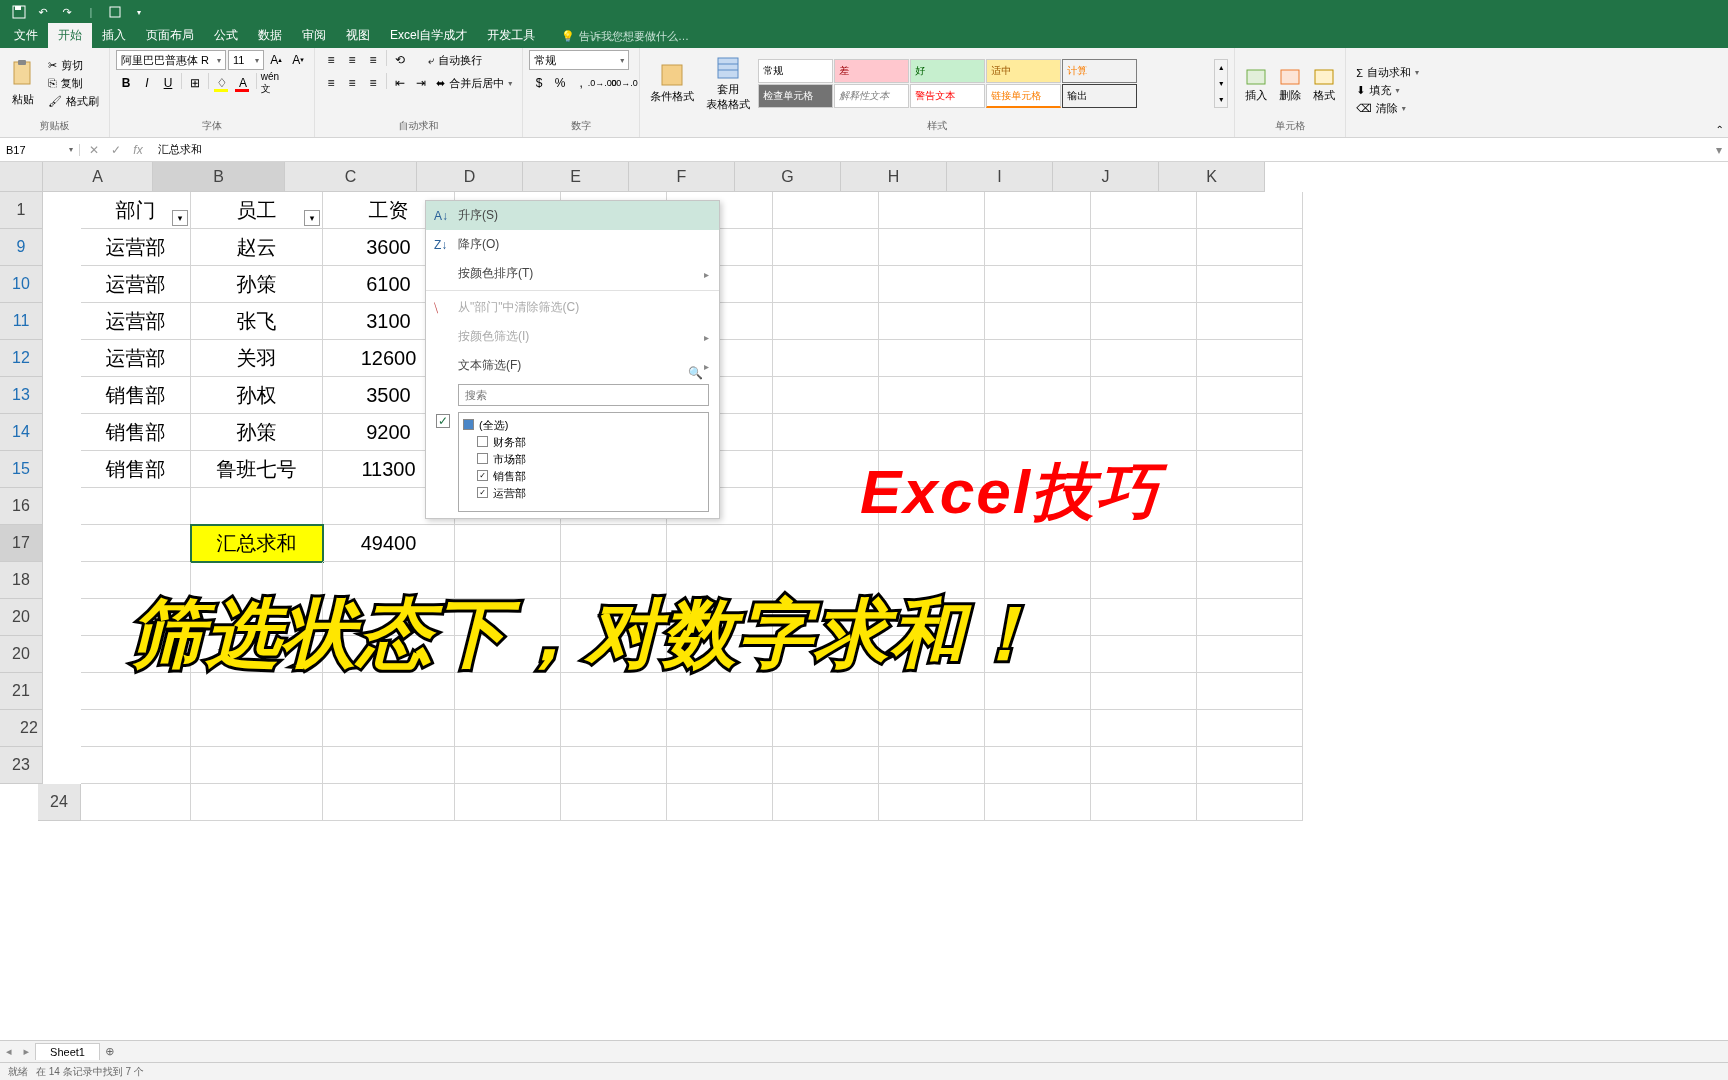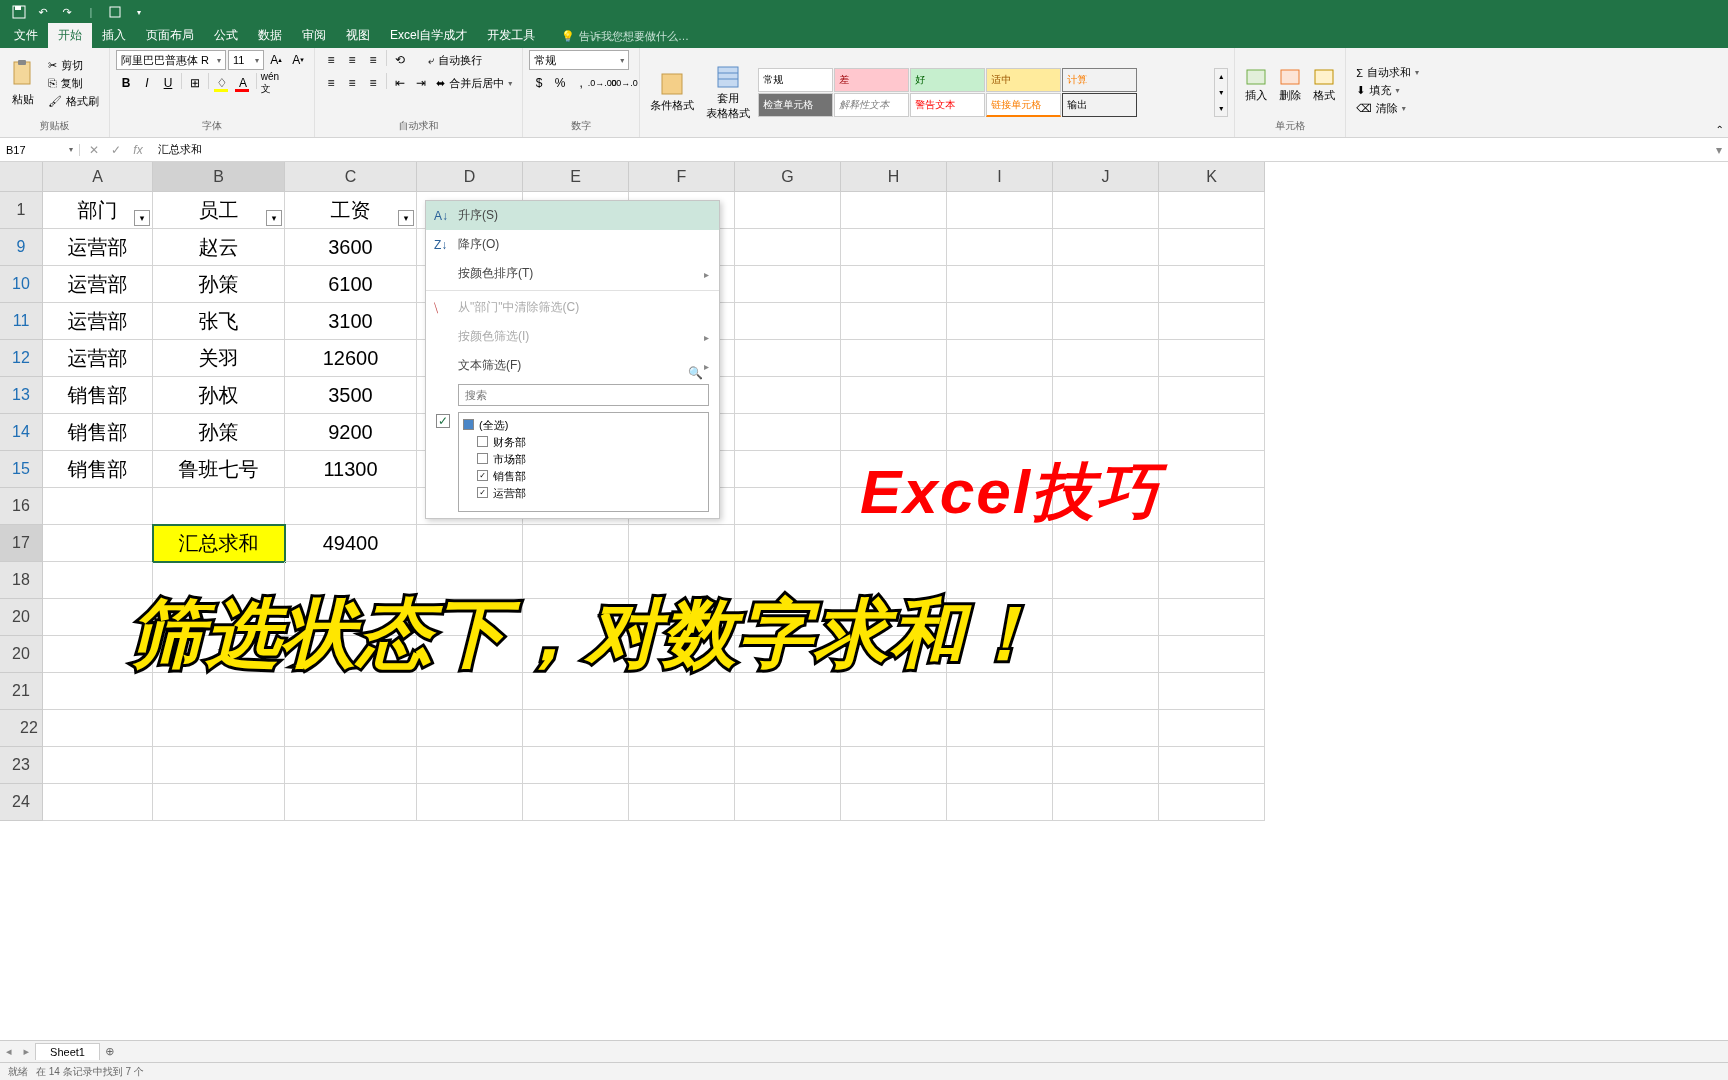--- a/index.html
+++ b/index.html
@@ -283,20 +283,21 @@
           <div class="style-cell" style="background:#f2f2f2;border:1px solid #3f3f3f">输出</div>
           <div style="visibility:hidden"></div>
         </div>
         <div class="style-scroll">
           <div>▴</div>
           <div>▾</div>
           <div>▾</div>
         </div>
       </div>
     </div>
+    <div class="ribbon-group-label">样式</div>
   </div>
 
   <div class="ribbon-group">
     <div class="rg-body">
       <div class="big-btn">
           <svg width="22" height="22">
             <rect x="2" y="6" width="18" height="14" fill="#e2efda" stroke="#70ad47"></rect>
           </svg>
           <span>插入</span>
         </div>
@@ -384,21 +385,21 @@
         <div class="row-h filt" style="height: 37px;">14</div>
         <div class="row-h filt" style="height: 37px;">15</div>
         <div class="row-h" style="height: 37px;">16</div>
         <div class="row-h sel" style="height: 37px;">17</div>
         <div class="row-h" style="height: 37px;">18</div>
         <div class="row-h" style="height: 37px;">20</div>
         <div class="row-h" style="height: 37px;">20</div>
         <div class="row-h" style="height: 37px;">21</div>
         <div class="row-h" style="height: 37px; padding-left: 16px;">22</div>
         <div class="row-h" style="height: 37px;">23</div>
-        <div class="row-h" style="height: 37px;">24</div>
+        <div class="row-h" style="height: 37px; margin-left: 38px;">24</div>
       </div>
     <div class="cells" id="cells-container">
         <div class="grid-row">
           <div class="cell" style="width: 110px; height: 37px;">部门<div class="filter-drop">▾</div></div>
           <div class="cell" style="width: 132px; height: 37px;">员工<div class="filter-drop">▾</div></div>
           <div class="cell" style="width: 132px; height: 37px;">工资<div class="filter-drop">▾</div></div>
           <div class="cell" style="width: 106px; height: 37px;"></div>
           <div class="cell" style="width: 106px; height: 37px;"></div>
           <div class="cell" style="width: 106px; height: 37px;"></div>
           <div class="cell" style="width: 106px; height: 37px;"></div>

